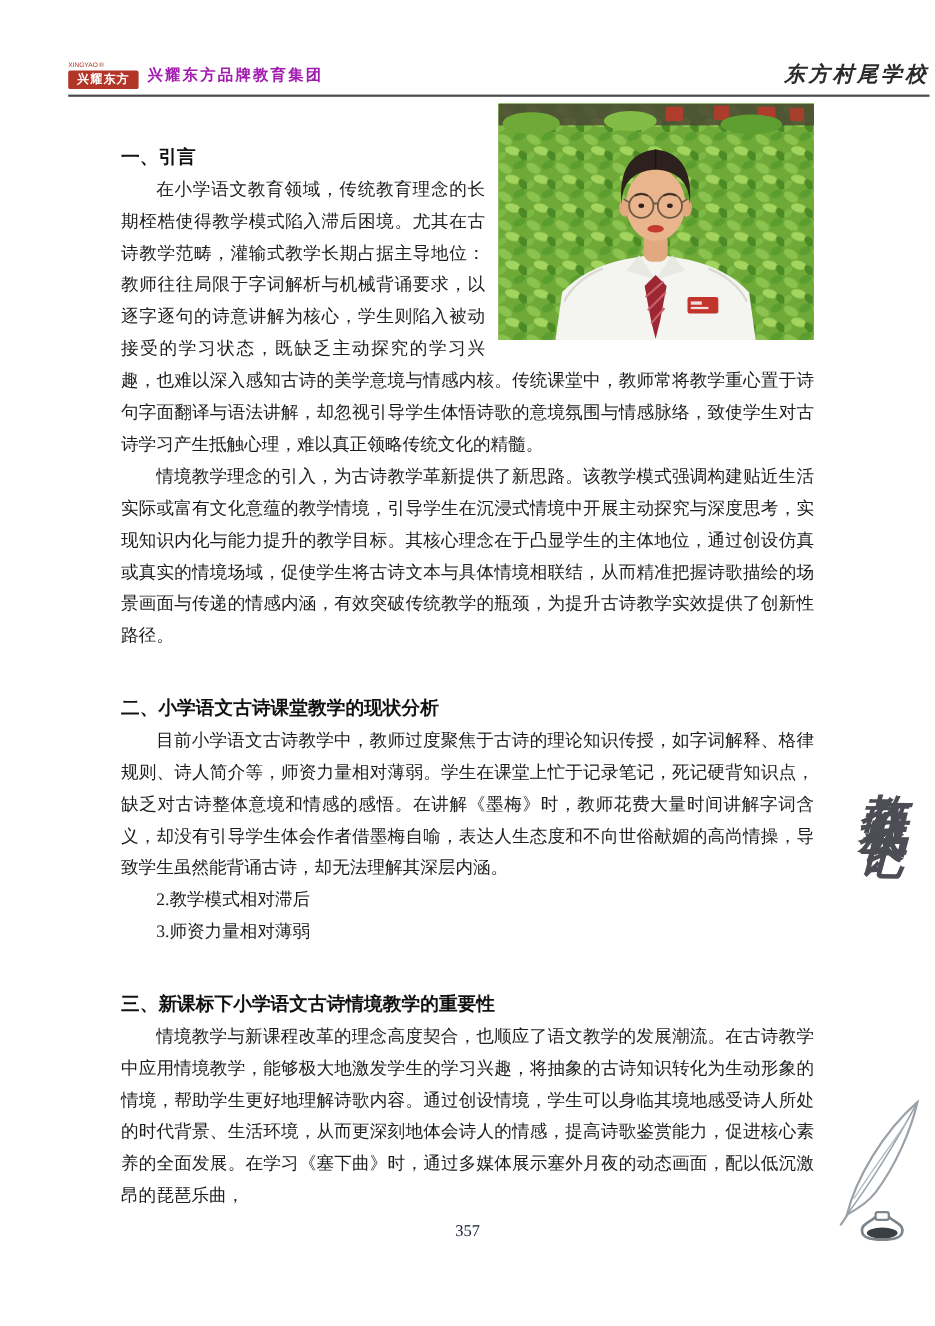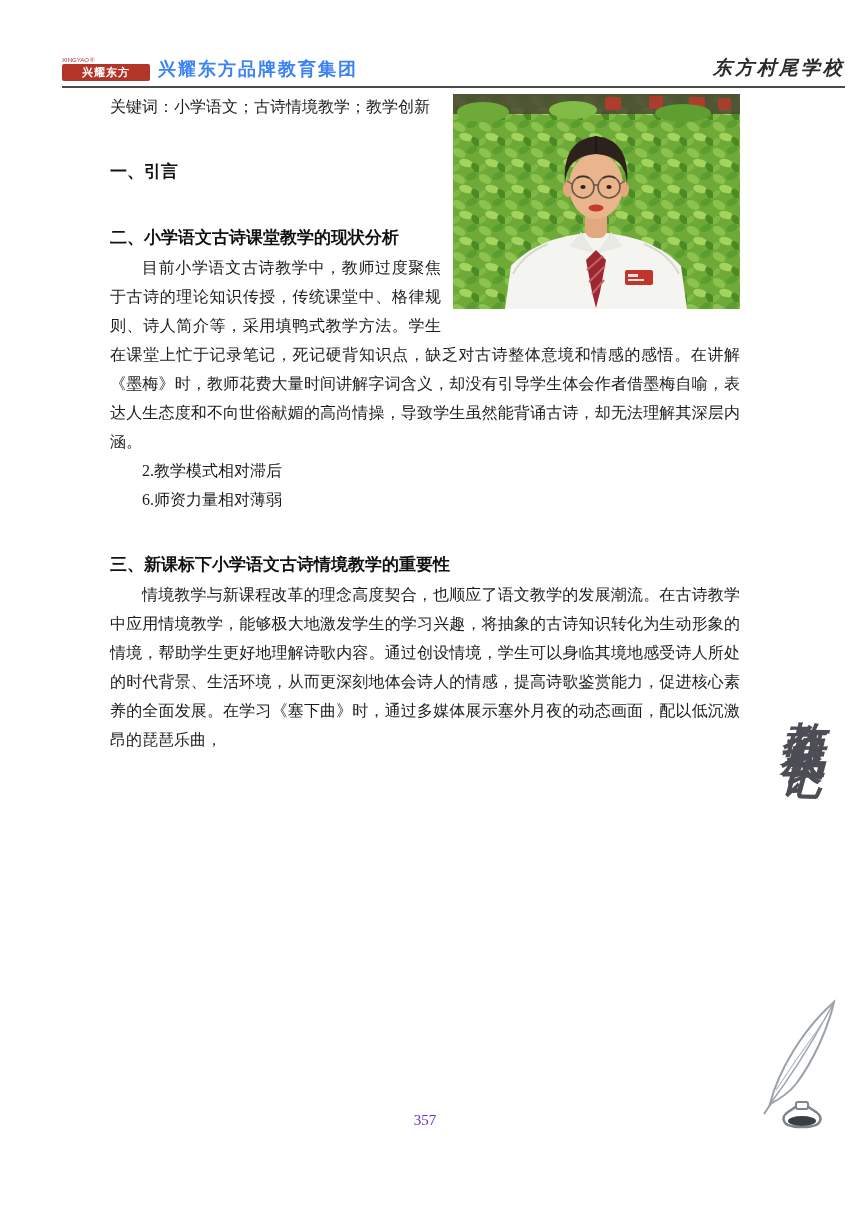--- a/index.html
+++ b/index.html
@@ -9,23 +9,23 @@
 
   
   .header { position:absolute; left:62px; top:44px; width:783px; height:44px;
             border-bottom:2px solid #4a4a4a; display:flex; align-items:flex-end;
             justify-content:space-between; padding-bottom:5px; }
   .brand-wrap { display:flex; align-items:center; gap:8px; }
   .logo { display:flex; flex-direction:column; line-height:1; }
   .logo-top { font-size:6px; color:#b23527; font-family:"Liberation Sans",sans-serif;
               display:flex; gap:1px; margin-bottom:1px; }
   .logo-stamp { background:#b23527; color:#fff; font-weight:bold; font-size:11px;
-                padding:3px 20px; letter-spacing:1px; border-radius:2px;
+                padding:3px 8px; letter-spacing:1px; border-radius:2px;
                 font-family:"Liberation Sans",sans-serif; }
-  .brand-title { font-size:18px; font-weight:bold; color:#3b82f6; letter-spacing:2px;
+  .brand-title { font-size:14px; font-weight:bold; color:#a21caf; letter-spacing:2px;
                  font-family:"DejaVu Serif","Liberation Serif",serif; }
   .school-name { font-size:19px; font-weight:600; font-style:italic; color:#2b2b2b;
                  letter-spacing:3px; font-family:"DejaVu Serif","Liberation Serif",serif;text-align:center; }
 
   
   .content { position:absolute; left:110px; top:92px; width:630px;
              font-size:16px; line-height:29px; color:#1c1c1e; text-align:justify; }
   .photo-float { float:right; width:287px; height:215px; margin:2px 0 8px 12px;
                  background:#79b13f; overflow:hidden; }
   .kw { line-height:29px; }
@@ -37,21 +37,21 @@
   
   .calligraphy { position:absolute; left:772px; top:688px; height:312px;
                  writing-mode:vertical-rl; text-orientation:upright;
                  font-family:"DejaVu Serif","Liberation Serif",serif;
                  font-size:42px; font-weight:600; font-style:italic;
                  color:#4d4d55; letter-spacing:7px; transform:rotate(1deg); }
   .quill { position:absolute; left:754px; top:996px; width:94px; height:142px; }
 
   
   .page-num { position:absolute; left:0; top:1112px; width:850px; text-align:center;
-              font-size:15px; color:#6d28d9; font-family:"Liberation Serif",serif; }
+              font-size:15px; color:#0f172a; font-family:"Liberation Serif",serif; }
 </style>
 </head>
 <body>
 
 <div class="page">
 
   <div class="header">
     <div class="brand-wrap">
       <div class="logo">
         <div class="logo-top">
@@ -121,28 +121,29 @@
         <line x1="167" y1="90" x2="172" y2="87" stroke="#6b5844" stroke-width="1.4"></line>
 
         <path d="M124,84 Q130,81 136,84" stroke="#3a2a20" stroke-width="1.6" fill="none"></path>
         <path d="M150,84 Q156,81 162,84" stroke="#3a2a20" stroke-width="1.6" fill="none"></path>
         <ellipse cx="130" cy="93" rx="2.6" ry="2" fill="#2c211d"></ellipse>
         <ellipse cx="156" cy="93" rx="2.6" ry="2" fill="#2c211d"></ellipse>
         <ellipse cx="143" cy="114" rx="7.5" ry="3.4" fill="#c33a2e"></ellipse>
       </svg>
     </div>
 
-    <div class="kw">关键词：小学语文；古诗情境教学；教学创新</div>
 
     <div class="h-main">一、引言</div>
+    <div class="para">在小学语文教育领域，传统教育理念的长期桎梏使得教学模式陷入滞后困境。尤其在古诗教学范畴，灌输式教学长期占据主导地位：教师往往局限于字词解析与机械背诵要求，以逐字逐句的诗意讲解为核心，学生则陷入被动接受的学习状态，既缺乏主动探究的学习兴趣，也难以深入感知古诗的美学意境与情感内核。传统课堂中，教师常将教学重心置于诗句字面翻译与语法讲解，却忽视引导学生体悟诗歌的意境氛围与情感脉络，致使学生对古诗学习产生抵触心理，难以真正领略传统文化的精髓。</div>
+    <div class="para">情境教学理念的引入，为古诗教学革新提供了新思路。该教学模式强调构建贴近生活实际或富有文化意蕴的教学情境，引导学生在沉浸式情境中开展主动探究与深度思考，实现知识内化与能力提升的教学目标。其核心理念在于凸显学生的主体地位，通过创设仿真或真实的情境场域，促使学生将古诗文本与具体情境相联结，从而精准把握诗歌描绘的场景画面与传递的情感内涵，有效突破传统教学的瓶颈，为提升古诗教学实效提供了创新性路径。</div>
 
     <div class="h-main">二、小学语文古诗课堂教学的现状分析</div>
-    <div class="para">目前小学语文古诗教学中，教师过度聚焦于古诗的理论知识传授，传统课堂中、格律规则、诗人简介等，采用填鸭式教学方法。学生在课堂上忙于记录笔记，死记硬背知识点，缺乏对古诗整体意境和情感的感悟。在讲解《墨梅》时，教师花费大量时间讲解字词含义，却没有引导学生体会作者借墨梅自喻，表达人生态度和不向世俗献媚的高尚情操，导致学生虽然能背诵古诗，却无法理解其深层内涵。</div>
+    <div class="para">目前小学语文古诗教学中，教师过度聚焦于古诗的理论知识传授，如字词解释、格律规则、诗人简介等，师资力量相对薄弱。学生在课堂上忙于记录笔记，死记硬背知识点，缺乏对古诗整体意境和情感的感悟。在讲解《墨梅》时，教师花费大量时间讲解字词含义，却没有引导学生体会作者借墨梅自喻，表达人生态度和不向世俗献媚的高尚情操，导致学生虽然能背诵古诗，却无法理解其深层内涵。</div>
     <div class="sub-title">2.教学模式相对滞后</div>
-    <div class="sub-title">6.师资力量相对薄弱</div>
+    <div class="sub-title">3.师资力量相对薄弱</div>
 
     <div class="h-main">三、新课标下小学语文古诗情境教学的重要性</div>
     <div class="para">情境教学与新课程改革的理念高度契合，也顺应了语文教学的发展潮流。在古诗教学中应用情境教学，能够极大地激发学生的学习兴趣，将抽象的古诗知识转化为生动形象的情境，帮助学生更好地理解诗歌内容。通过创设情境，学生可以身临其境地感受诗人所处的时代背景、生活环境，从而更深刻地体会诗人的情感，提高诗歌鉴赏能力，促进核心素养的全面发展。在学习《塞下曲》时，通过多媒体展示塞外月夜的动态画面，配以低沉激昂的琵琶乐曲，</div>
   </div>
 
   <div class="calligraphy">教师成长手记</div>
 
   <div class="quill">
     <svg width="94" height="142" viewBox="0 0 94 142">
       <path d="M16,108 C24,76 48,34 80,6 C74,32 60,64 42,88 C34,98 24,104 16,108 Z" fill="#ffffff" stroke="#9aa1a8" stroke-width="2"></path>

